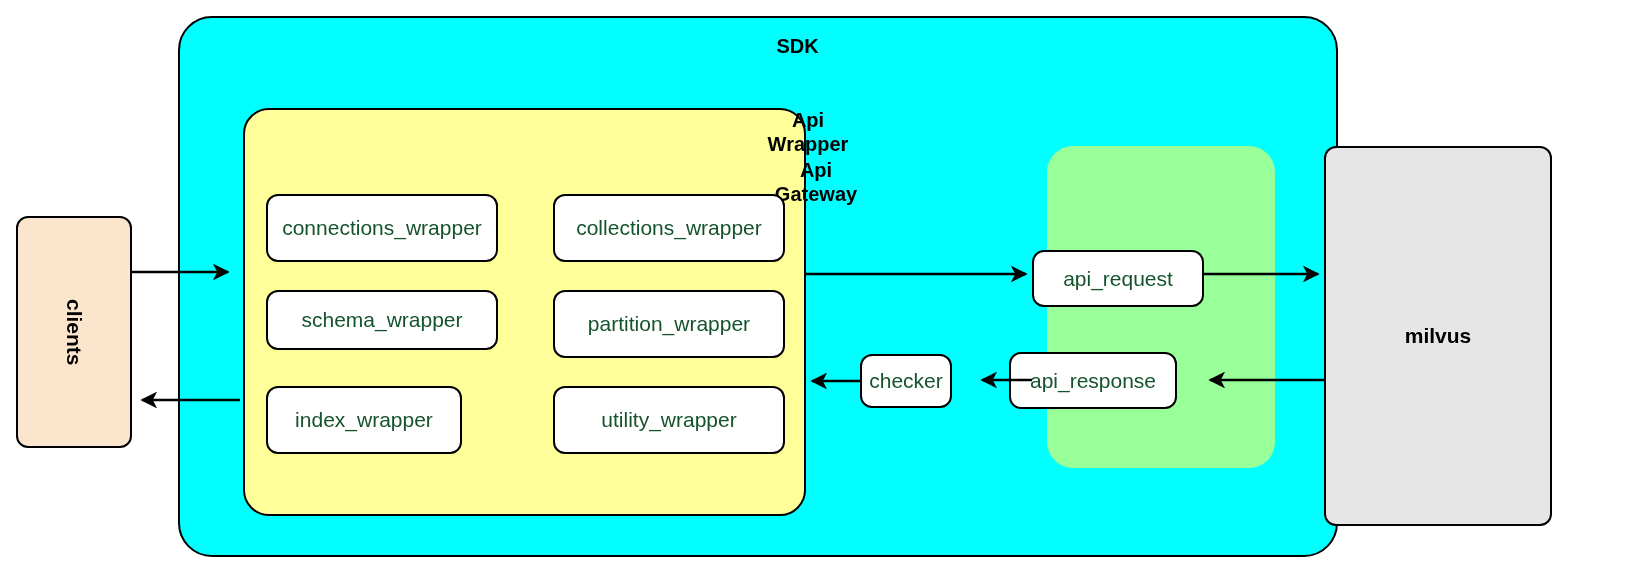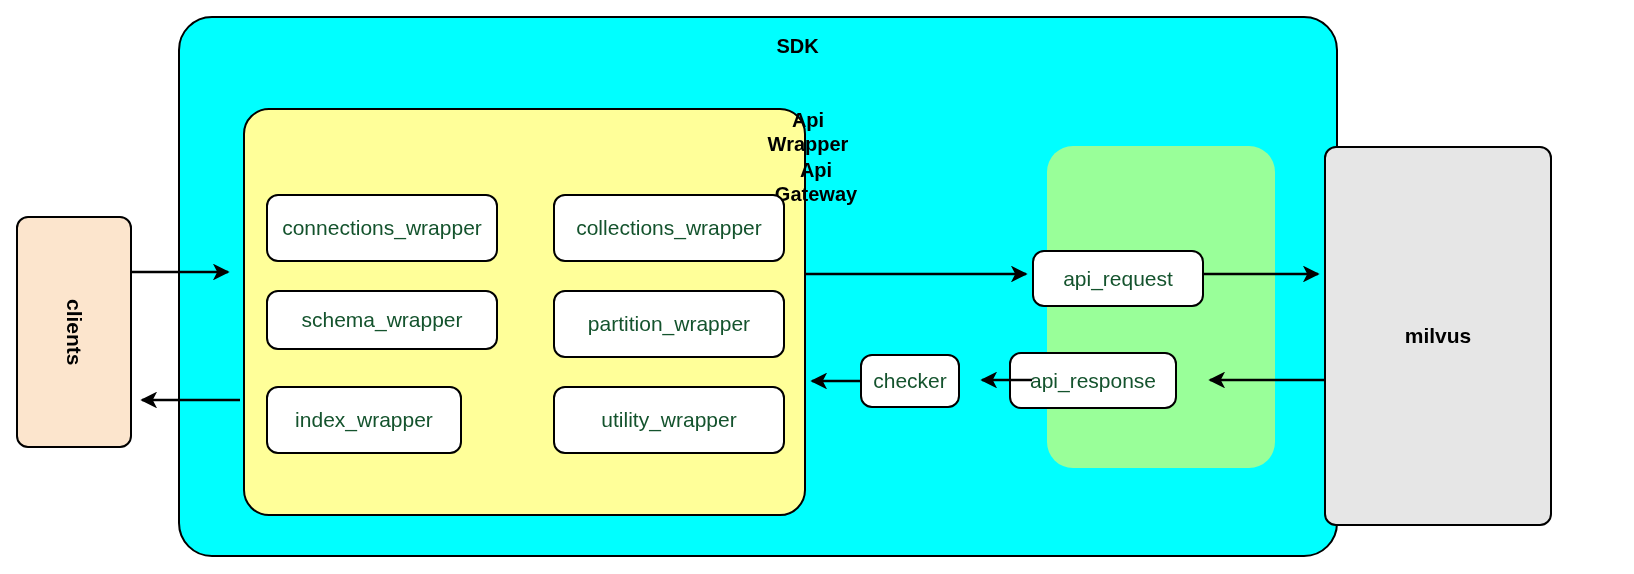--- a/index.html
+++ b/index.html
@@ -45,21 +45,21 @@
     font-size:21px;color:#14532d;text-align:center;
   }
 
   .w-conn{left:266px;top:194px;width:232px;height:68px;}
   .w-coll{left:553px;top:194px;width:232px;height:68px;}
   .w-schema{left:266px;top:290px;width:232px;height:60px;}
   .w-part{left:553px;top:290px;width:232px;height:68px;}
   .w-index{left:266px;top:386px;width:196px;height:68px;}
   .w-util{left:553px;top:386px;width:232px;height:68px;}
 
-  .b-checker{left:860px;top:354px;width:100px;height:54px;}
+  .b-checker{left:860px;top:354px;width:92px;height:54px;}
   .b-req{left:1032px;top:250px;width:172px;height:57px;}
   .b-resp{left:1009px;top:352px;width:168px;height:57px;text-align:center;}
 
   .b-clients{
     left:16px;top:216px;width:116px;height:232px;
     background:#fce5cd;border:2px solid #000000;border-radius:12px;
     align-items:center;justify-content:center;
   }
   .b-clients .vlabel{
     font-weight:bold;font-size:21px;color:#000;

